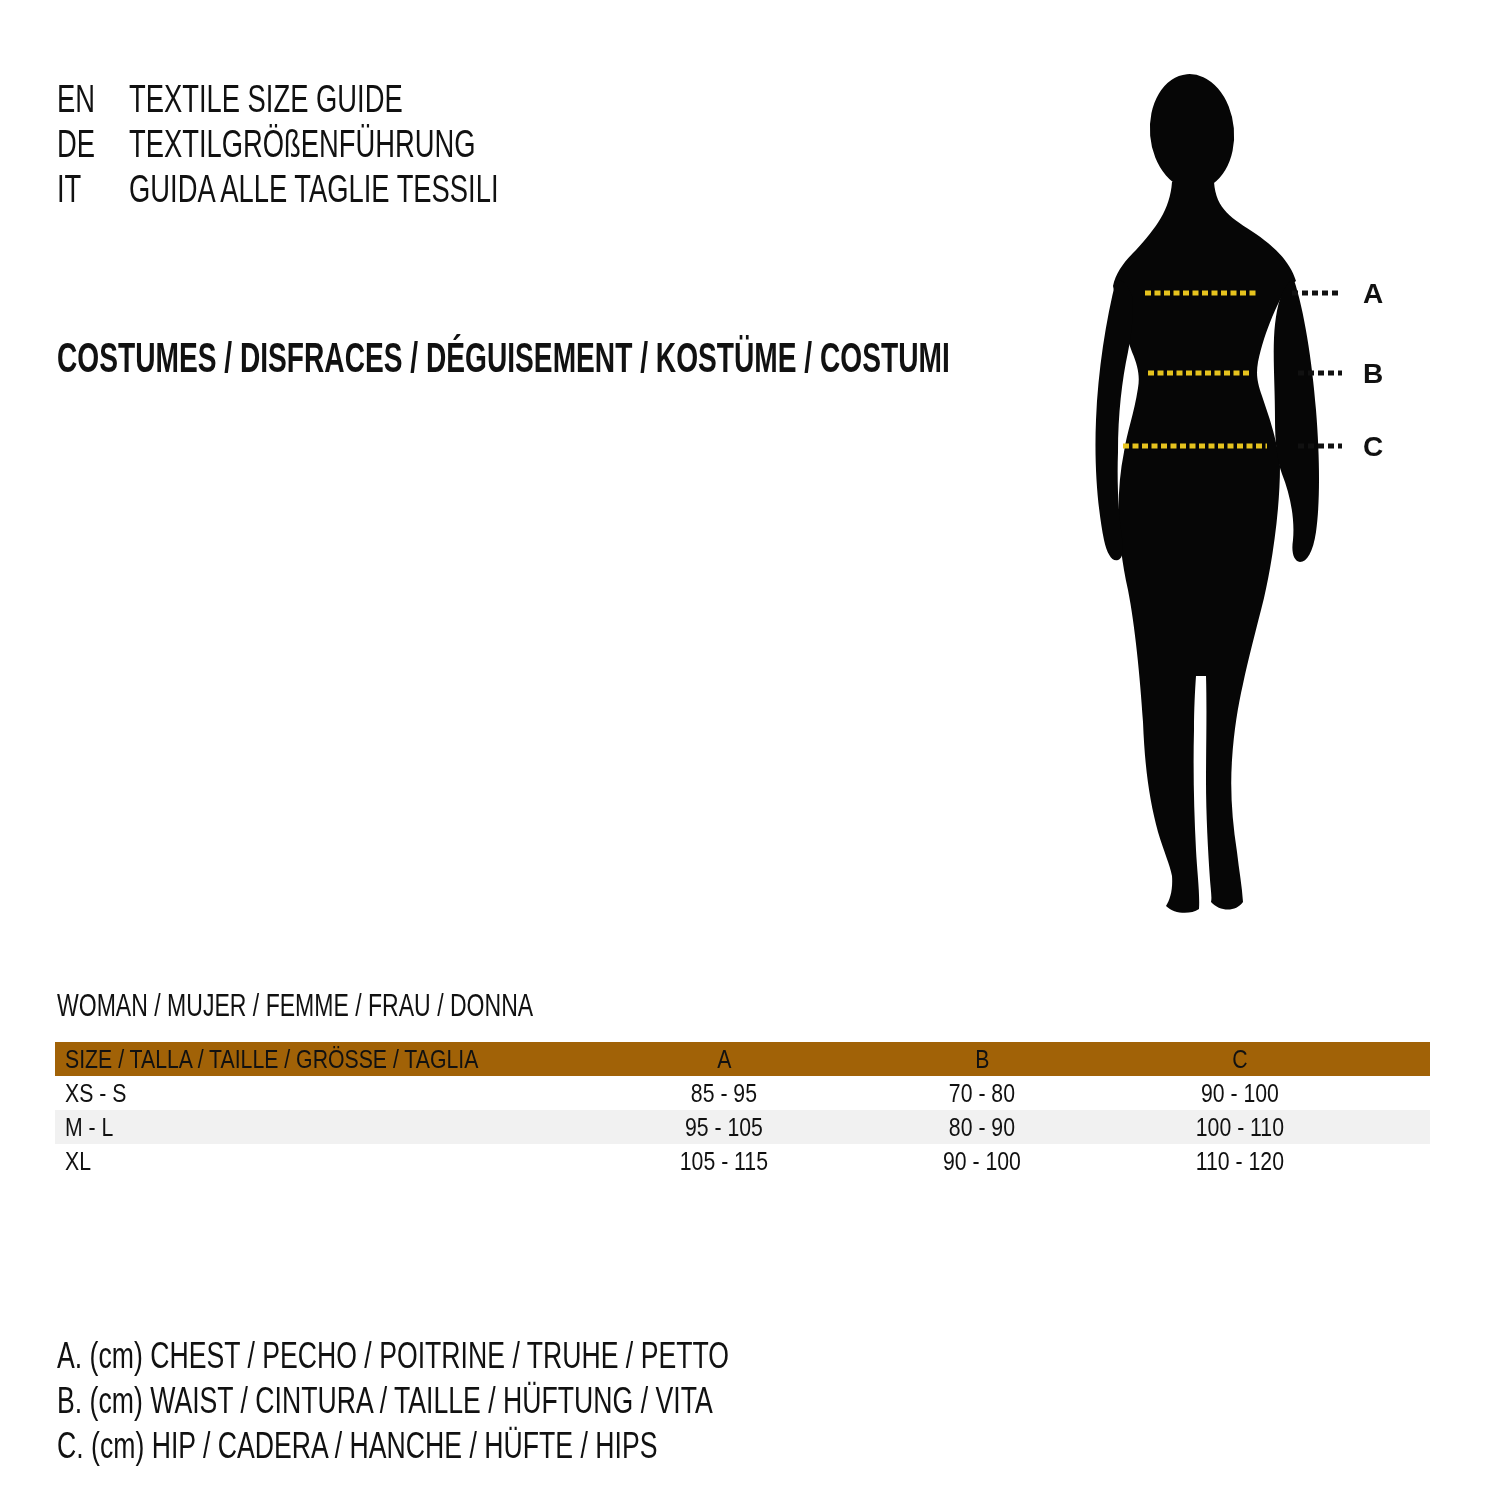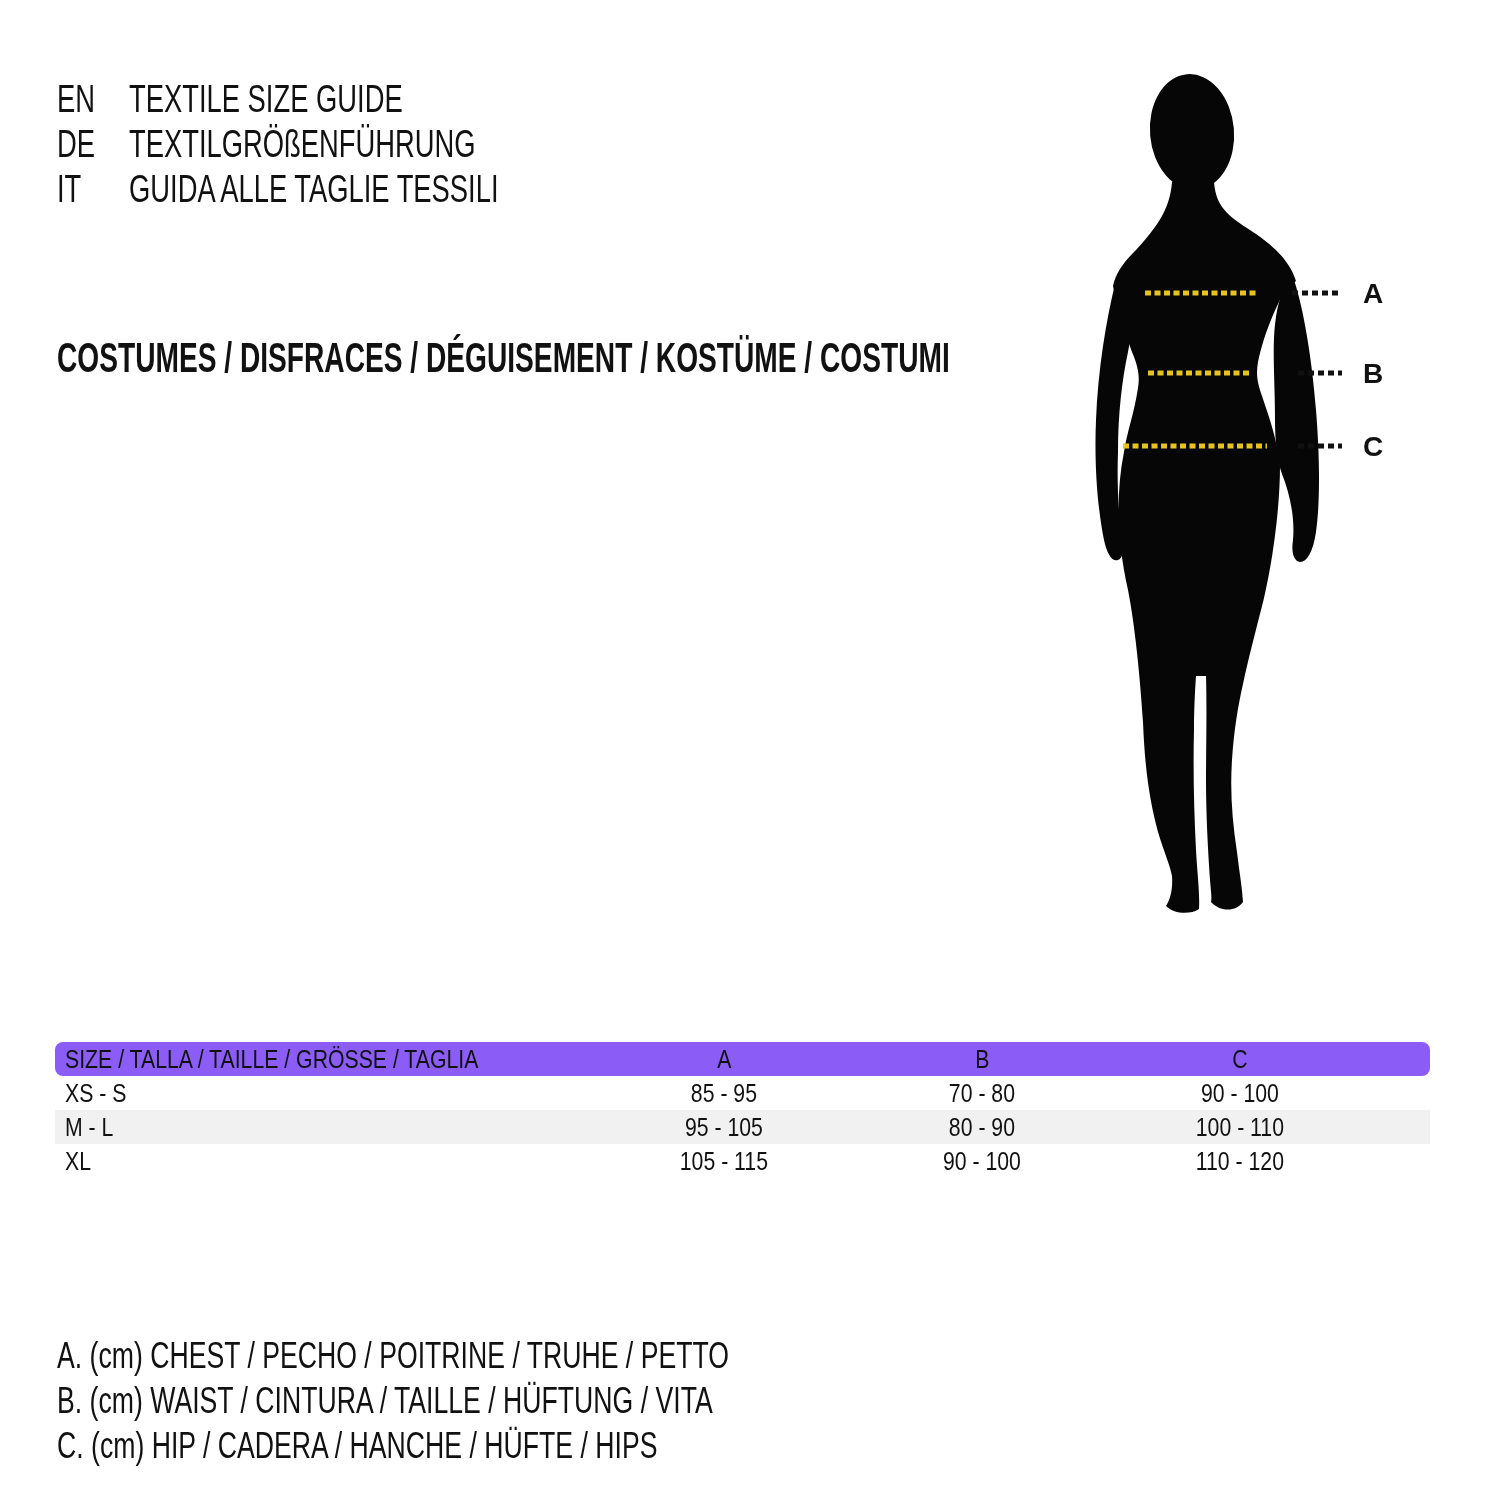--- a/index.html
+++ b/index.html
@@ -19,21 +19,21 @@
   .category{position:absolute;left:57px;top:334px;height:48px;display:flex;align-items:center;
     font-size:42px;font-weight:700;}
 
   .figure-wrap{position:absolute;left:1080px;top:70px;width:340px;height:870px;}
 
   .group-title{position:absolute;left:57px;top:986px;height:38px;display:flex;align-items:center;
     font-size:32px;font-weight:400;}
 
   .size-table{position:absolute;left:55px;top:1042px;width:1375px;font-size:25px;}
   .trow{display:flex;height:34px;align-items:center;}
-  .trow.thead{background:#8b5cf6;border-radius:8px;}
+  .trow.thead{background:#a16207;}
   .trow.stripe{background:#f1f1f1;justify-content:center;}
   .c-size{width:540px;flex:0 0 540px;padding-left:10px;box-sizing:border-box;text-align:left;}
   .c-size .cxc{transform-origin:0 50%;}
   .c-val{width:258px;flex:0 0 258px;text-align:center;}
   .c-fill{flex:1;}
 
   .legend{position:absolute;left:57px;top:1293px;margin-top:40px;}
   .legend-row{height:45px;display:flex;align-items:center;font-size:37px;font-weight:400;}
 </style>
 </head>
@@ -101,20 +101,23 @@
       <line x1="212" y1="223" x2="262" y2="223" stroke-width="5" stroke-dasharray="6 4" stroke="#111111"></line>
       <line x1="218" y1="303" x2="262" y2="303" stroke-width="5" stroke-dasharray="6 4" stroke="#111111"></line>
       <line x1="218" y1="376" x2="262" y2="376" stroke-width="5" stroke-dasharray="6 4" stroke="#111111"></line>
 
       <text x="283" y="233" font-size="28" font-weight="bold" fill="#111">A</text>
       <text x="283" y="313" font-size="28" font-weight="bold" fill="#111">B</text>
       <text x="283" y="386" font-size="28" font-weight="bold" fill="#111">C</text>
     </svg>
   </div>
 
+  <div class="group-title">
+    <span class="cx">WOMAN / MUJER / FEMME / FRAU / DONNA</span>
+  </div>
 
   <div class="size-table">
     <div class="trow thead">
       <div class="c-size"><span class="cxc">SIZE / TALLA / TAILLE / GRÖSSE / TAGLIA</span></div>
       <div class="c-val"><span class="cxc">A</span></div>
       <div class="c-val"><span class="cxc">B</span></div>
       <div class="c-val"><span class="cxc">C</span></div>
       <div class="c-fill"></div>
     </div>
     <div class="trow">

